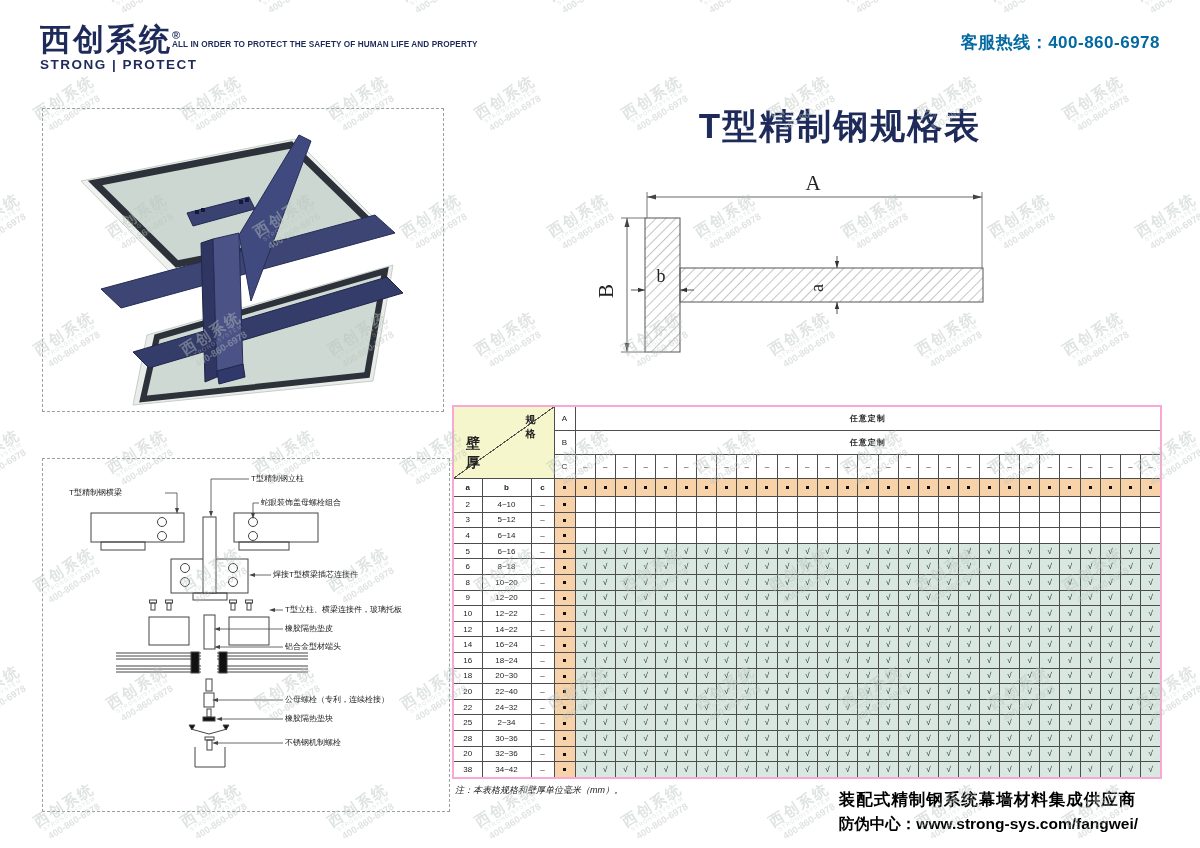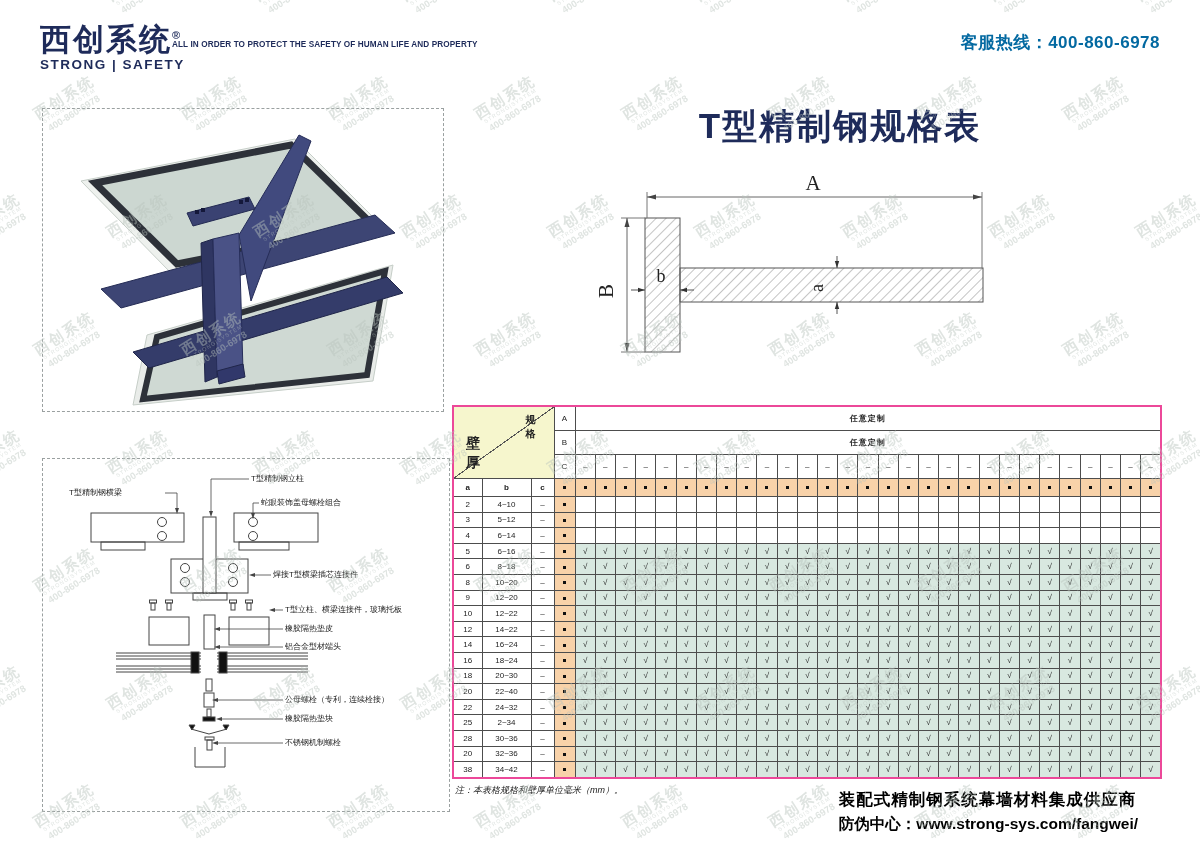--- a/index.html
+++ b/index.html
@@ -32,21 +32,21 @@
   #page-title{position:absolute;left:640px;top:103px;width:400px;text-align:center;
       font-size:35px;font-weight:bold;color:#1e2b5a;letter-spacing:2px;z-index:3;}
   
   #t-diagram{position:absolute;left:585px;top:160px;width:430px;height:232px;z-index:3;}
   
   .dt-label{position:absolute;font-size:8px;color:#222;background:#fff;
       white-space:nowrap;line-height:1.1;z-index:4;}
   
   #table-wrap{position:absolute;left:452px;top:405px;z-index:3;}
   #spec-table{border-collapse:collapse;table-layout:fixed;width:710px;
-      border:2px solid #ec4899;}
+      border:2px solid #f9a8d4;}
   #spec-table td{border:1px solid #4d4d4d;padding:0;text-align:center;
       font-size:8px;color:#222;overflow:hidden;}
   td.r-abc{height:23px;}
   td.r-hdr{height:17px;font-size:9px;font-weight:bold;}
   td.r-dat{height:14.6px;}
   td.corner{background:#f6f6cd;position:relative;
       background-image:linear-gradient(to bottom right,
         rgba(0,0,0,0) 49.5%, #555 49.5%, #555 50.4%, rgba(0,0,0,0) 50.4%);}
   .corner-top{position:absolute;top:6px;right:14px;font-size:10px;font-weight:bold;letter-spacing:6px;width:14px;line-height:1.4;}
   .corner-bot{position:absolute;bottom:5px;left:12px;font-size:14px;font-weight:bold;letter-spacing:6px;width:14px;line-height:1.4;}
@@ -402,21 +402,21 @@
     </div>
     <div class="wm" style="left: 1063px; top: 796px;">
       <div class="w1">西创系统</div>
       <div class="w2">STRONG|SYSTEM</div>
       <div class="w3">400-860-6978</div>
     </div>
   </div>
 
 <div id="logo">
   <div class="cn"><span>西创系统</span><sup>®</sup></div>
-  <div class="en">STRONG | SAFETY</div>
+  <div class="en">STRONG | PROTECT</div>
 </div>
 <div id="slogan">
   <div class="en">ALL IN ORDER TO PROTECT THE SAFETY OF HUMAN LIFE AND PROPERTY</div>
 </div>
 <div id="hotline">客服热线：400-860-6978</div>
 
 <div id="iso-box" class="dash-box">
   <svg width="398" height="300" viewBox="0 0 398 300">
     <polygon points="38,72 252,30 340,118 126,162" fill="#eef1ee" stroke="#c6cec8" stroke-width="1"></polygon>
     <polygon points="52,74 248,36 330,116 134,155" fill="#ccd7d1" stroke="#2d3139" stroke-width="7"></polygon>

